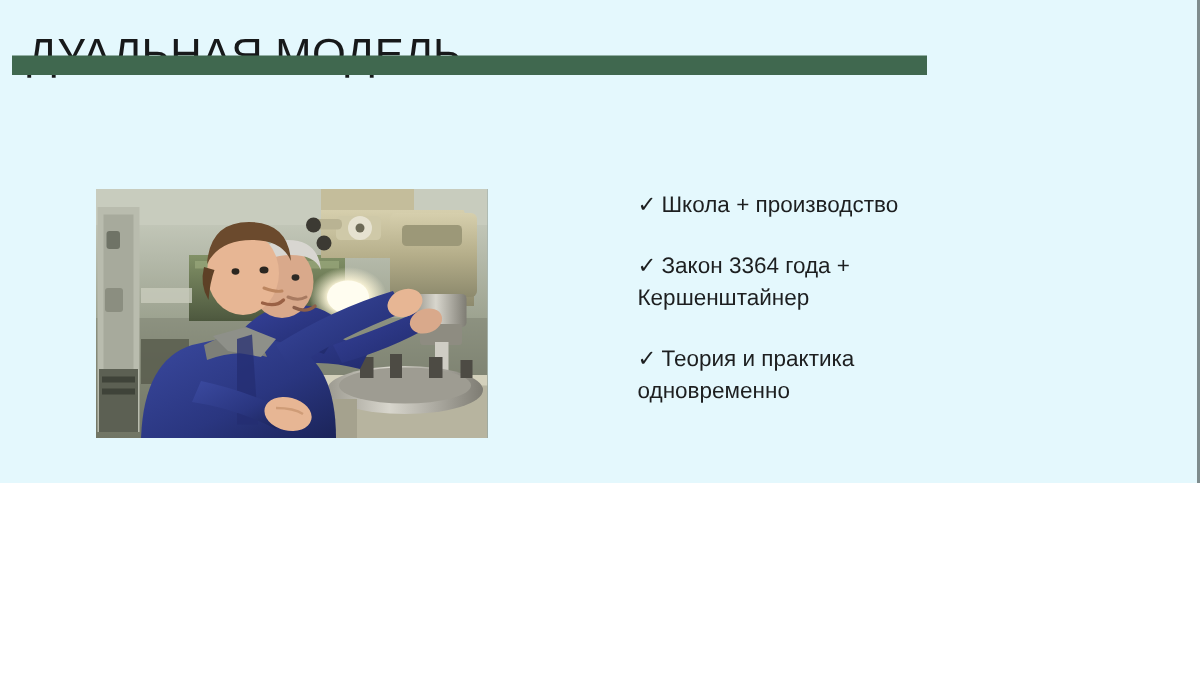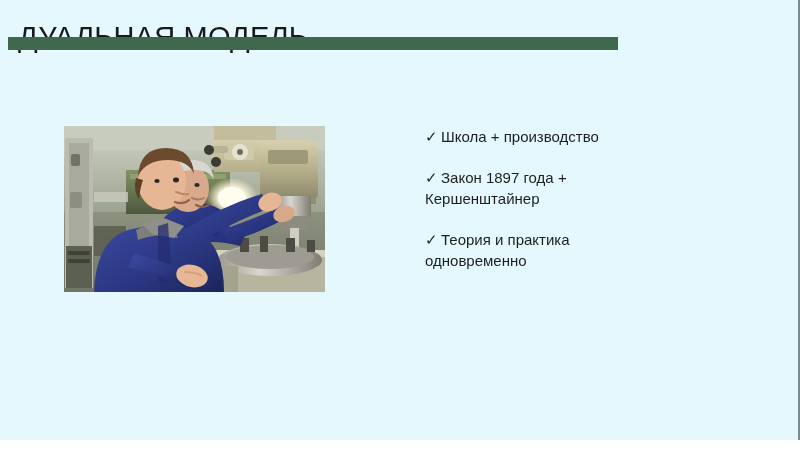--- a/index.html
+++ b/index.html
@@ -11,21 +11,21 @@
     width: 800px;
     height: 450px;
     overflow: hidden;
     font-family: "Liberation Sans", sans-serif;
     background: #ffffff;
   }
 
   .slide {
     position: relative;
     width: 800px;
-    height: 440px;
+    height: 322px;
     box-sizing: border-box;
     background: #e4f8fd;
     border-right: 2px solid #7f8c8d;
     overflow: hidden;
   }
 
   
   .slide-title {
     position: absolute;
     left: 18px;
@@ -227,20 +227,20 @@
         <rect x="0" y="0" width="261" height="166" fill="none"></rect>
       </svg>
     </div>
   </div>
 
   <div class="bullets">
     <div class="bullet">
       <span class="check">✓</span><span class="btext">Школа + производство</span>
     </div>
     <div class="bullet">
-      <span class="check">✓</span><span class="btext">Закон 1897 года + Кершенштайнер</span>
+      <span class="check">✓</span><span class="btext">Закон 3364 года + Кершенштайнер</span>
     </div>
     <div class="bullet">
       <span class="check">✓</span><span class="btext">Теория и практика одновременно</span>
     </div>
   </div>
 
 </div>
 
 </body></html>

